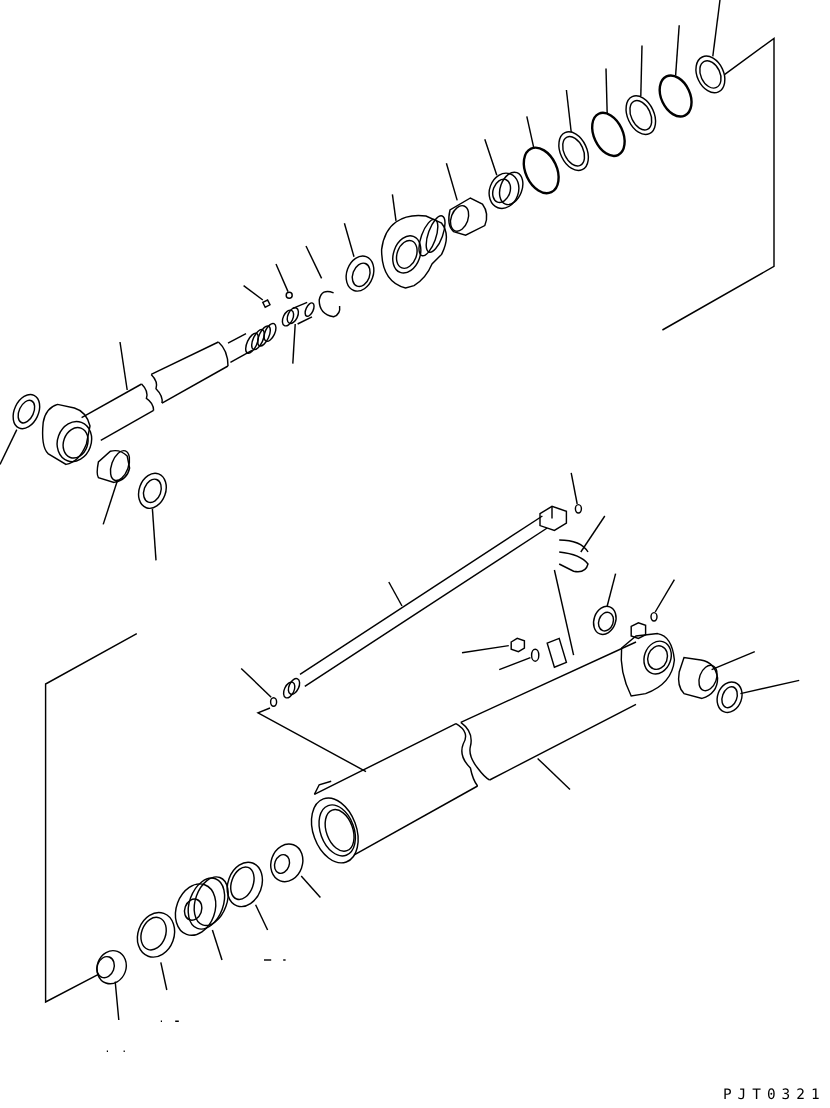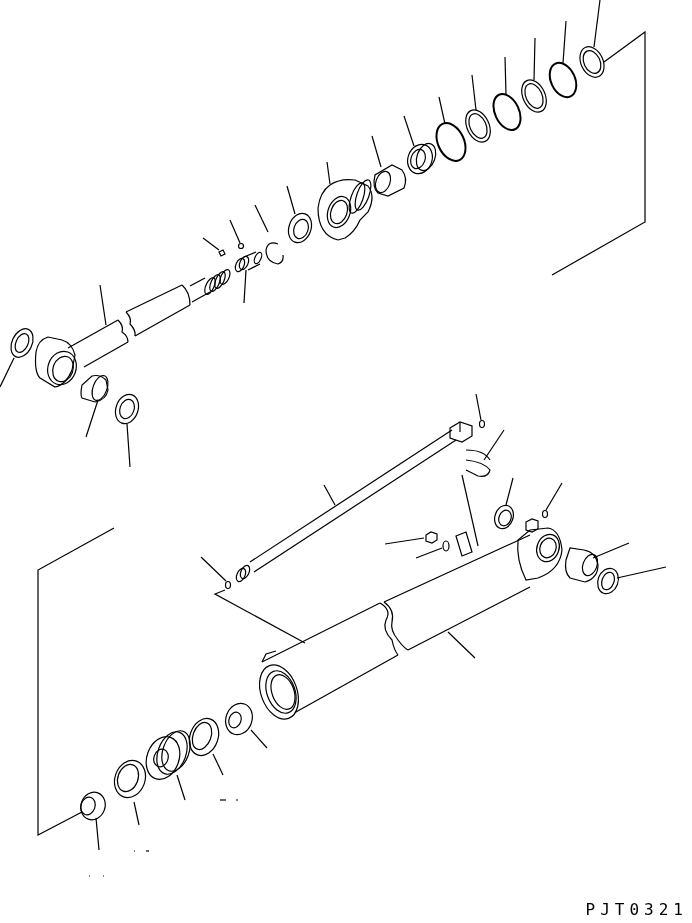--- a/index.html
+++ b/index.html
@@ -1,21 +1,21 @@
 <!DOCTYPE html>
 <html><head>
 <meta charset="utf-8">
 <style>
   html, body { margin:0; padding:0; background:#ffffff; }
   body { width:692px; height:923px; position:relative; overflow:hidden; font-family:"DejaVu Sans Mono", monospace; }
   svg#drawing { position:absolute; left:0; top:0; }
   .ln { stroke:#000; stroke-width:1.2; fill:none; }
   .th { stroke:#000; stroke-width:2; fill:none; }
   .fw { stroke:#000; stroke-width:1.2; fill:#fff; }
-  .code { position:absolute; right:4px; bottom:4px; font-size:16px; letter-spacing:5px; color:#000; }
+  .code { position:absolute; right:4px; bottom:4px; font-size:12px; letter-spacing:5px; color:#000; }
 </style>
 </head>
 <body>
 
 <svg id="drawing" width="692" height="923" viewBox="0 0 692 923">
 
   <g>
     <polyline class="ln" points="604,62 645,32 645,222 552,275"></polyline>
   </g>
 

